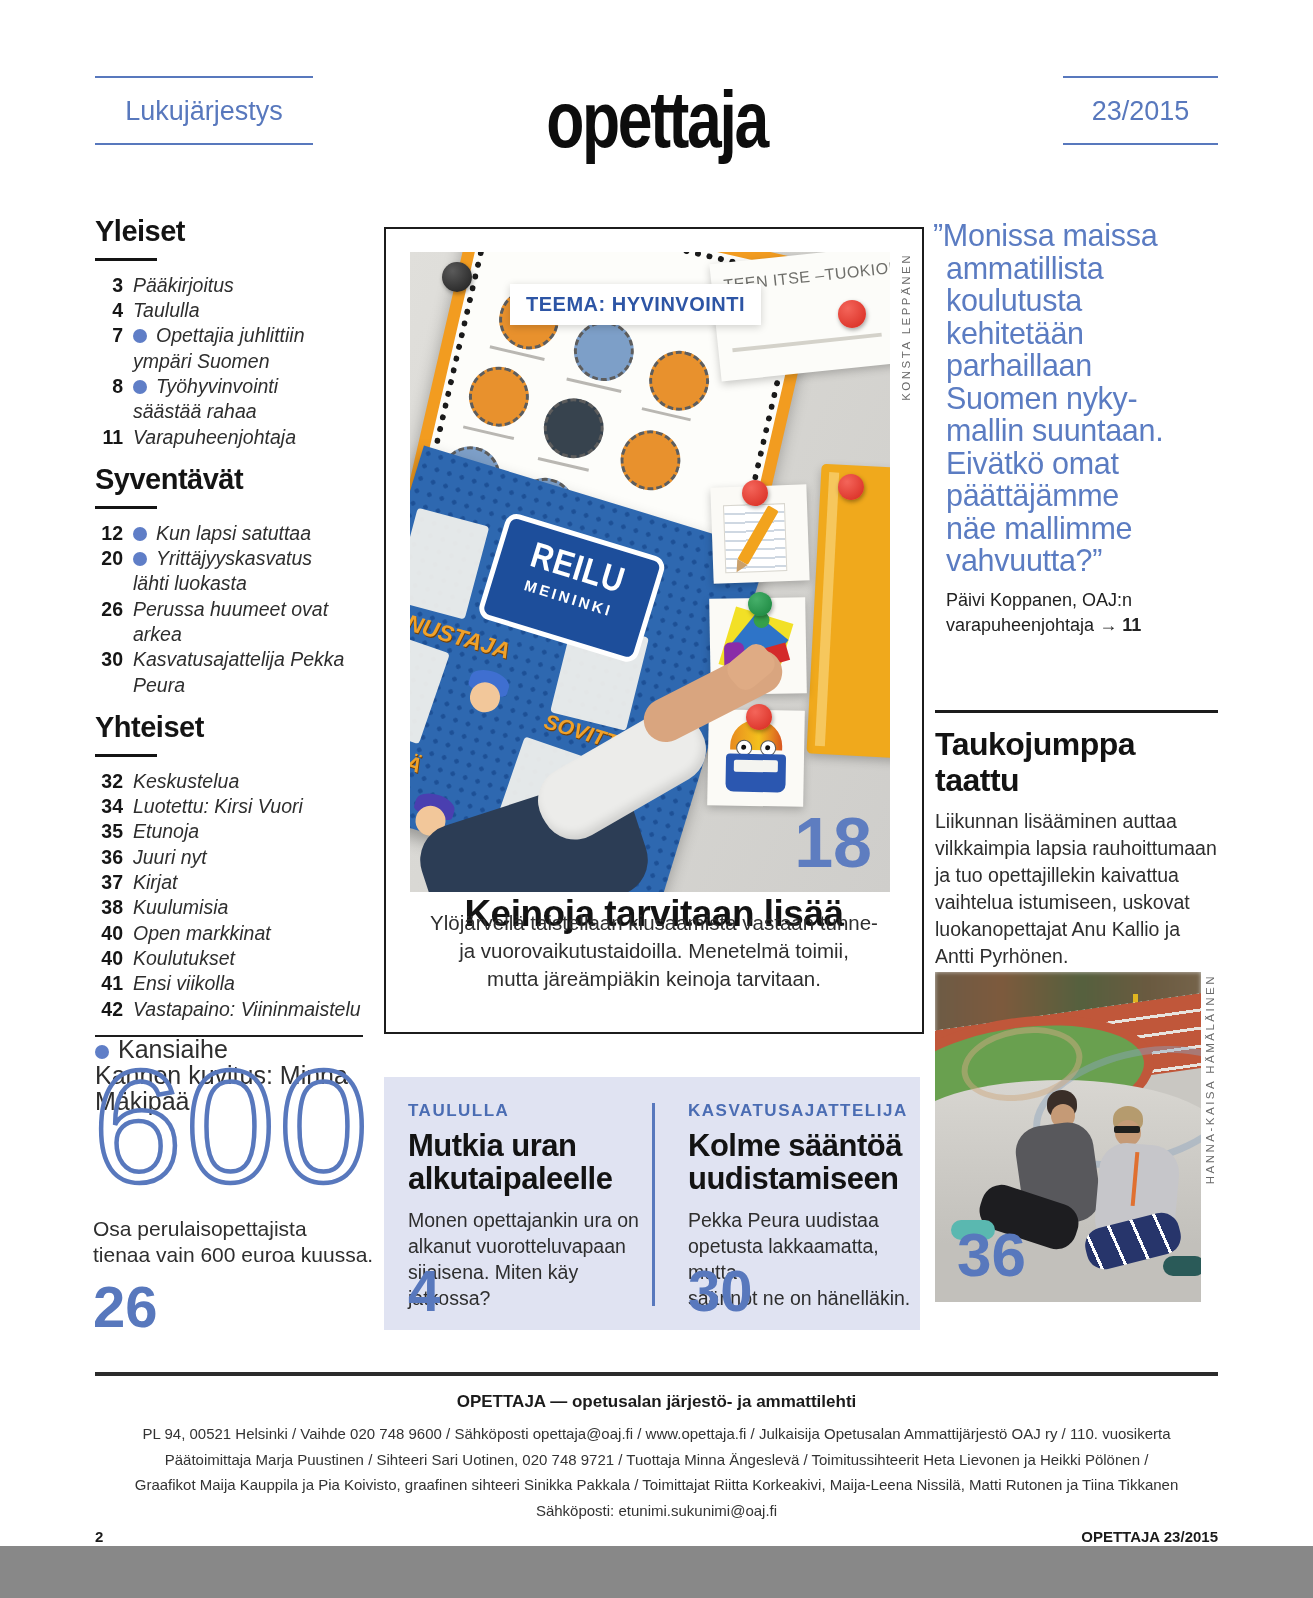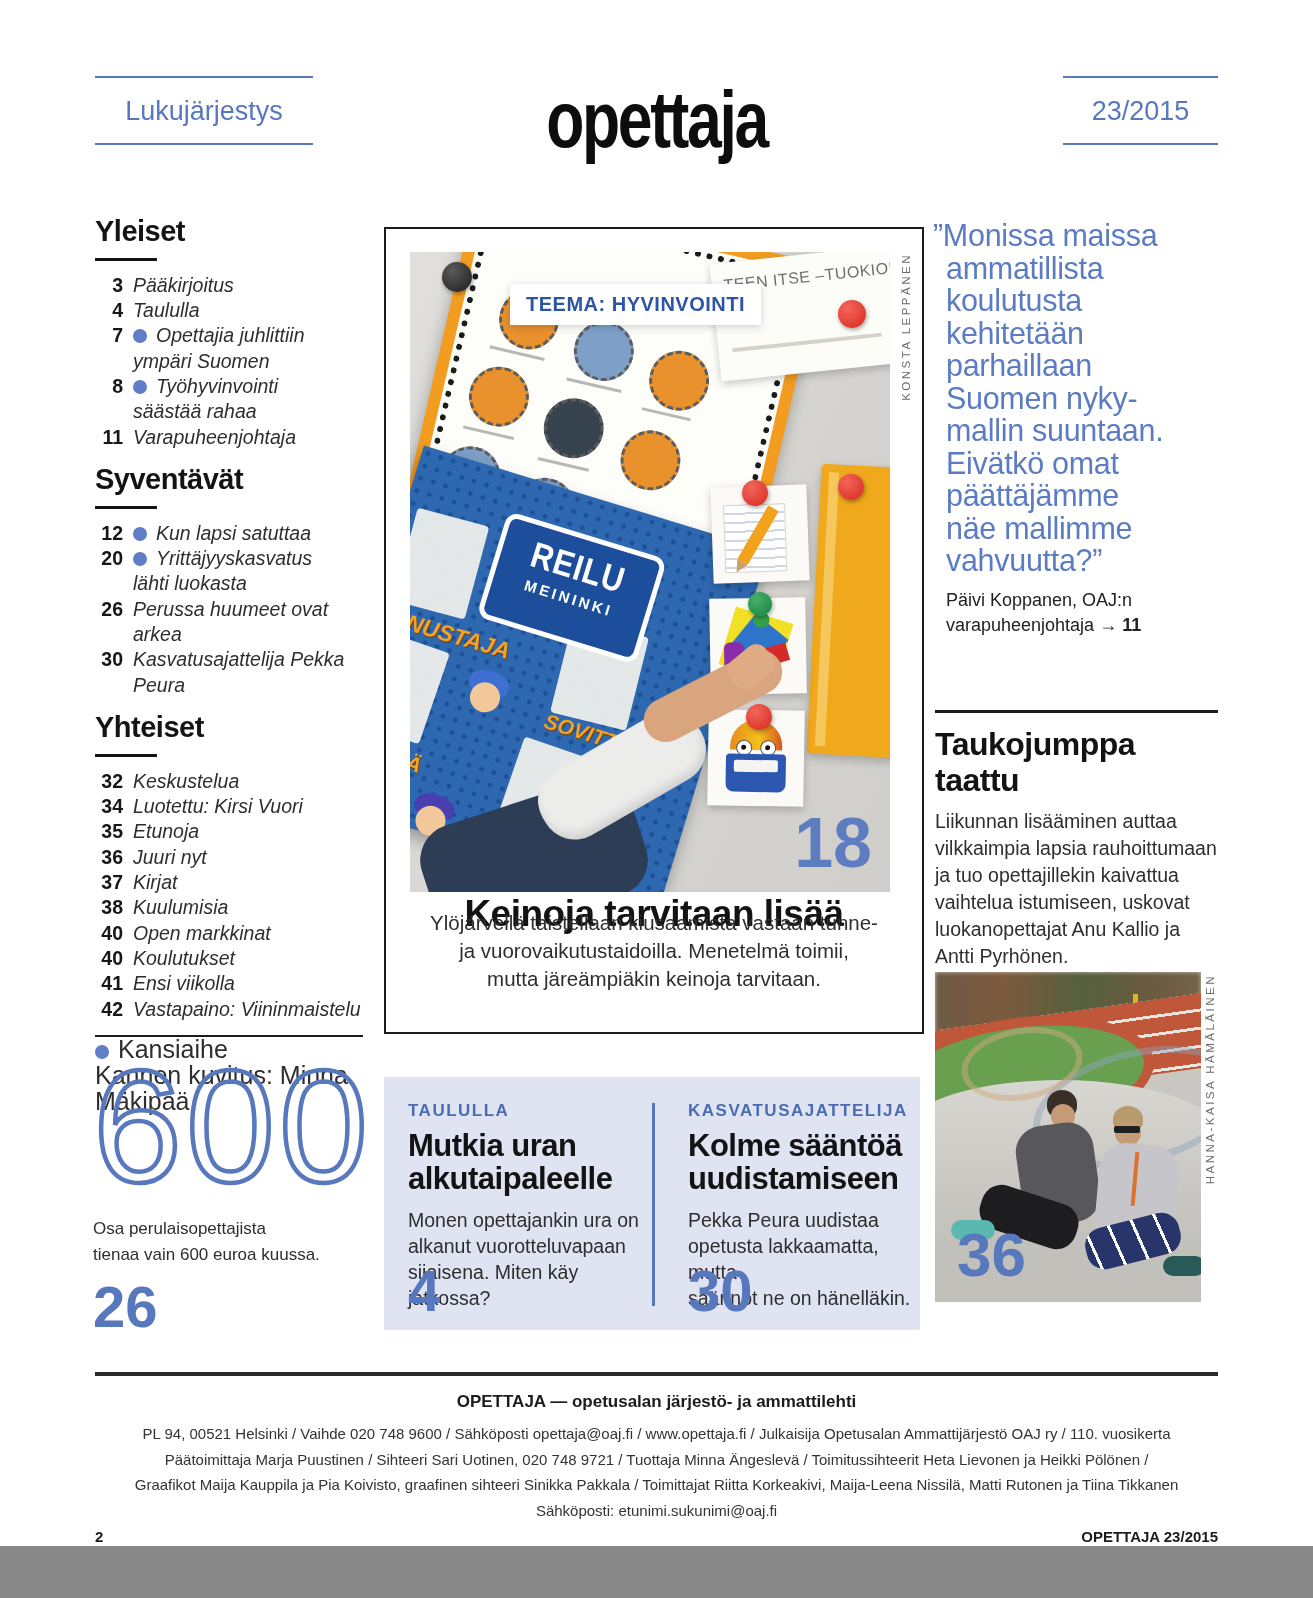--- a/index.html
+++ b/index.html
@@ -25,21 +25,21 @@
   .dot{display:inline-block;width:14px;height:14px;border-radius:50%;background:#5f7ec7;
        margin-right:9px;position:relative;top:1px;}
   .mt{margin-top:14px;}
   .cover-note{font-size:25px;line-height:26px;margin-top:12px;}
   .col-rule{position:absolute;left:95px;top:1035px;width:268px;height:2px;background:#1d1d1d;}
 
   
   .stat{position:absolute;left:93px;top:1046px;width:290px;}
   .stat-number{font-size:160px;line-height:1;letter-spacing:4px;color:transparent;
                -webkit-text-stroke:4.5px #5878bd;}
-  .stat-caption{font-size:17px;line-height:26px;color:#2e2e2e;margin-top:10px;white-space:pre-line;}
+  .stat-caption{font-size:21px;line-height:26px;color:#2e2e2e;margin-top:10px;white-space:pre-line;}
   .stat-page{font-size:58px;font-weight:bold;color:#5878bd;margin-top:10px;line-height:1;}
 
   
   .feature-box{position:absolute;left:384px;top:227px;width:536px;height:803px;
                border:2px solid #1c1c1c;background:#fff;}
   .photo{position:absolute;left:24px;top:23px;width:480px;height:640px;overflow:hidden;
          background:linear-gradient(115deg,#e0dfdb 0%,#d6d5d1 55%,#cfcecb 100%);}
   .photo-credit{position:absolute;right:10px;top:24px;writing-mode:vertical-rl;transform:rotate(180deg);
                 font-size:11.5px;letter-spacing:2.5px;color:#6a6a6a;}
   .caption-title{position:absolute;left:0;right:0;top:664px;text-align:center;font-size:37px;

